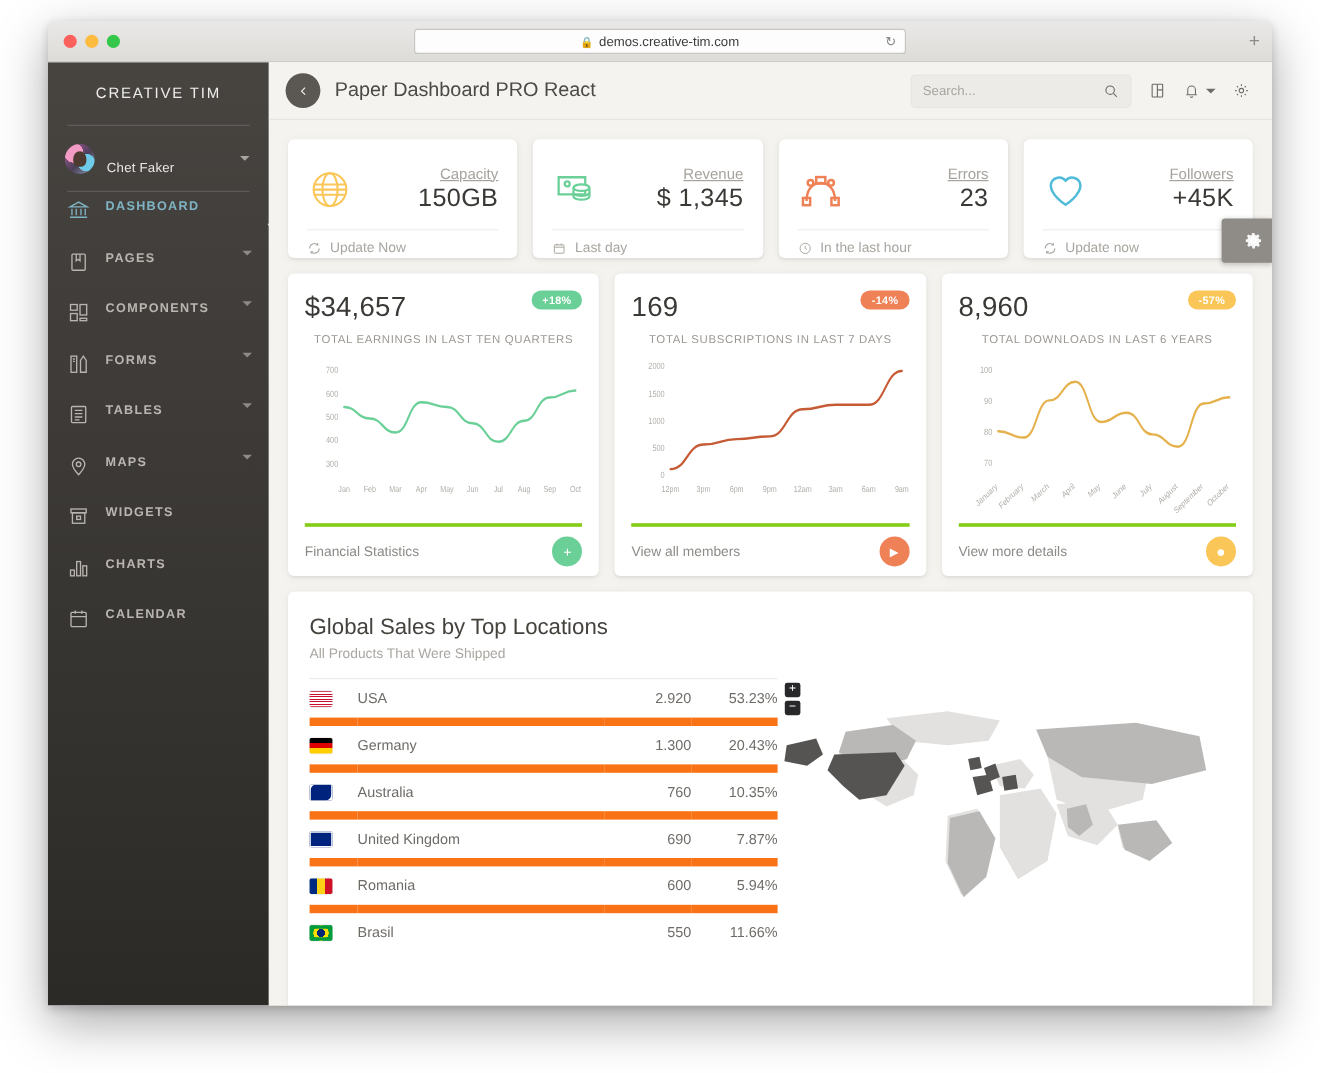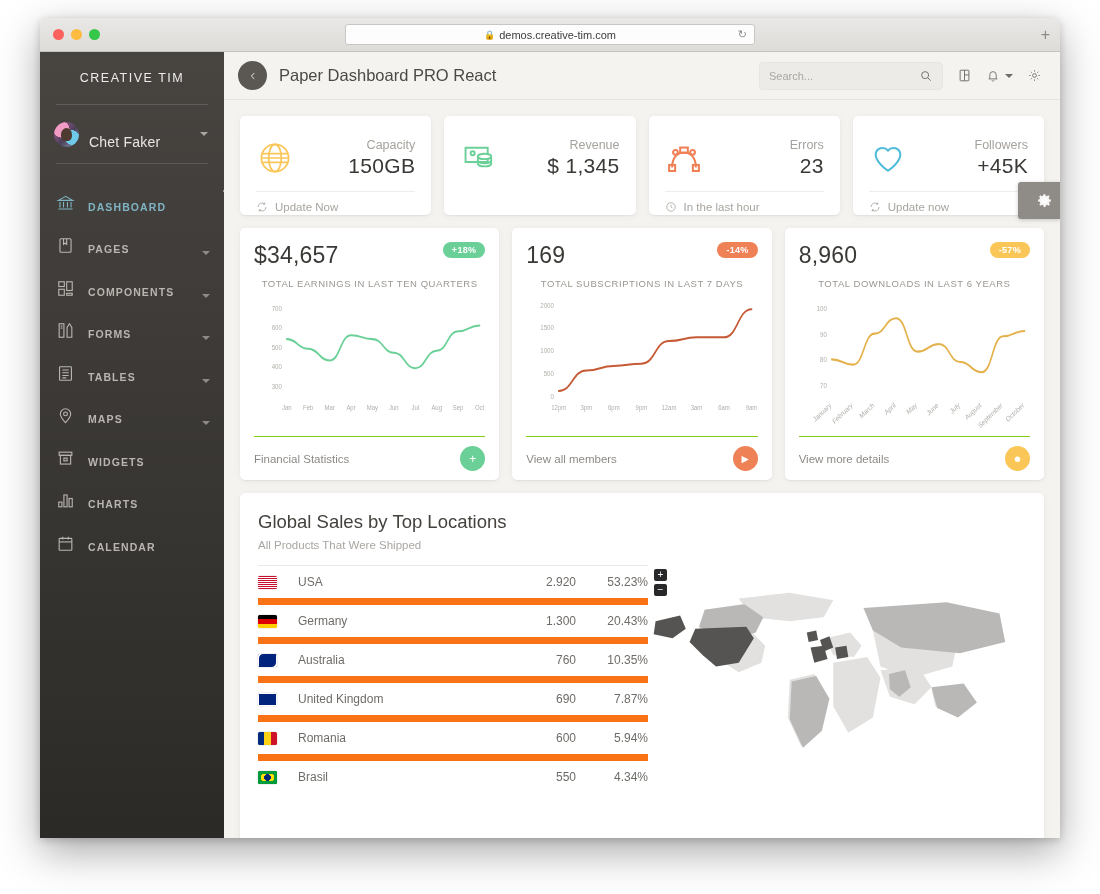--- a/index.html
+++ b/index.html
@@ -80,29 +80,29 @@
     background:
       radial-gradient(circle at 30% 30%, #f29bc4 0 32%, transparent 33%),
       radial-gradient(circle at 72% 62%, #6fc9e8 0 30%, transparent 31%),
       linear-gradient(135deg,#b45ea8,#4b3f55 55%,#8ea3c0);
     position: relative; overflow:hidden;
   }
   .avatar::after{
     content:""; position:absolute; left:7px; top:6px; width:11px; height:13px;
     border-radius: 50% 50% 40% 40%; background:#4d3b31;
   }
-  .user-name { font-size: 14px; color: #e9e7e4; letter-spacing:.2px;margin-top:16px; }
+  .user-name { font-size: 11px; color: #e9e7e4; letter-spacing:.2px;margin-top:16px; }
   .caret {
     margin-left: auto; width: 0; height: 0;
     border-left: 4px solid transparent; border-right: 4px solid transparent;
     border-top: 4px solid #a9a6a2;
   }
   .nav { margin-top: 6px; position: relative; z-index:2; }
   .nav-item {
-    display: flex; align-items: flex-end; gap: 13px;
+    display: flex; align-items: flex-start; gap: 13px;
     height: 42.5px; padding: 0 14px 0 16px;
     font-size: 10.5px; letter-spacing: 1.1px; font-weight: 700;
     color: #b9b6b2; position: relative; cursor: pointer;
   }
   .nav-item .ic { width: 19px; height: 19px; flex: 0 0 19px; color:#b9b6b2; }
   .nav-item.active { color: #7fb4c4; }
   .nav-item.active .ic { color: #7fb4c4; }
   .nav-item.active::after {
     content: ""; position: absolute; right: -14px; top: 50%;
     transform: translateY(-50%);
@@ -151,21 +151,21 @@
     background: #fff; border-radius: 5px;
     box-shadow: 0 1px 2px rgba(0,0,0,.06), 0 1px 9px rgba(0,0,0,.045);
   }
 
   
   .stats-row { display: flex; gap: 13px; }
   .stat-card { flex: 1; padding: 14px 16px 0 16px; height: 99px; }
   .stat-top { display: flex; align-items: center; height: 55px; }
   .stat-ico { width: 38px; height: 38px; flex: 0 0 38px; }
   .stat-text { margin-left: auto; text-align: right; }
-  .stat-label { font-size: 12.5px; color: #a6a29d; font-weight: 400; line-height: 1.2; }
+  .stat-label { font-size: 12.5px; color: #a6a29d; font-weight: 400; line-height: 1.2; text-decoration: underline; }
   .stat-value { font-size: 21px; color: #3b3936; letter-spacing: .3px; margin-top: 1px; }
   .stat-foot {
     border-top: 1px solid #ededea; margin-top: 6px;
     height: 30px; display: flex; align-items: center; gap: 7px;
     font-size: 11.5px; color: #a9a5a0;
   }
 
   
   .charts-row { display: flex; gap: 13px; margin-top: 13px; }
   .chart-card { flex: 1; padding: 14px 14px 0 14px; height: 252px; display:flex; flex-direction:column; }
@@ -178,21 +178,21 @@
   .badge.green { background: #6bd098; }
   .badge.orange { background: #ef8157; }
   .badge.yellow { background: #fbc658; }
   .chart-sub {
     font-size: 9.5px; letter-spacing: .55px; color: #9b9792;
     text-align: center; margin-top: 9px;
   }
   .chart-area { position: relative; flex:1; margin-top: 4px; }
   .chart-area svg { width: 100%; height: 100%; display: block; }
   .chart-foot {
-    border-top: 1px solid #84cc16; height: 44px;
+    border-top: 3px solid #84cc16; height: 44px;
     display: flex; align-items: center; font-size: 11.5px; color: #8d8a86;
   }
   .fab {
     margin-left: auto; width: 25px; height: 25px; border-radius: 50%;
     display: flex; align-items: center; justify-content: center;
     color: #fff; font-size: 12px; line-height: 1;
   }
   .fab.green { background: #6bd098; }
   .fab.orange { background: #ef8157; }
   .fab.yellow { background: #fbc658; }
@@ -460,20 +460,27 @@
                     <circle cx="8" cy="9" r="1.3"></circle>
                   <ellipse cx="15.5" cy="11" rx="4.2" ry="1.7" fill="#fff"></ellipse>
                   <path d="M11.3 11v4.6c0 .95 1.88 1.7 4.2 1.7s4.2-.75 4.2-1.7V11"></path>
                   <path d="M11.3 13.6c0 .95 1.88 1.7 4.2 1.7s4.2-.75 4.2-1.7"></path>
                 </svg>
               </span>
               <div class="stat-text">
                 <div class="stat-label">Revenue</div>
                 <div class="stat-value">$ 1,345</div>
               </div>
+            </div>
+            <div class="stat-foot">
+              <svg width="12" height="12" viewBox="0 0 24 24" fill="none" stroke="#a9a5a0" stroke-width="1.6">
+                <rect x="4" y="6" width="16" height="14" rx="1"></rect>
+                  <path d="M4 10h16M8.5 4v3.5M15.5 4v3.5"></path>
+              </svg>
+              <span>Last day</span>
             </div>
           </div>
 
           <div class="card stat-card">
             <div class="stat-top">
               <span class="stat-ico">
                 <svg viewBox="0 0 24 24" fill="none" stroke="#ef8157" stroke-width="1.3">
                   <path d="M4.5 18c0-6 3-9.5 7.5-9.5S19.5 12 19.5 18"></path>
                   <rect x="9.6" y="5.4" width="4.8" height="3.4"></rect>
                   <rect x="2.6" y="16.4" width="3.8" height="3.8"></rect>
@@ -662,21 +669,21 @@
                       <td>Romania</td>
                       <td class="td-num">600</td>
                       <td class="td-pct">5.94%</td>
                     </tr>
                     <tr>
                       <td class="td-flag">
                         <span class="flag" style="background: radial-gradient(circle, rgb(0, 39, 118) 0px, rgb(0, 39, 118) 30%, rgb(255, 223, 0) 31%, rgb(255, 223, 0) 55%, rgb(0, 155, 58) 56%); box-shadow: rgb(0, 155, 58) 0px 0px 0px 3px inset, rgba(0, 0, 0, 0.12) 0px 0px 0px 0.5px;"></span>
                       </td>
                       <td>Brasil</td>
                       <td class="td-num">550</td>
-                      <td class="td-pct">4.34%</td>
+                      <td class="td-pct">11.66%</td>
                     </tr>
                   </tbody>
               </table>
             </div>
             <div class="map-wrap">
               <div class="map-ctrl">
                 <div class="map-btn">+</div>
                 <div class="map-btn">−</div>
               </div>
               <svg viewBox="0 0 400 210">

